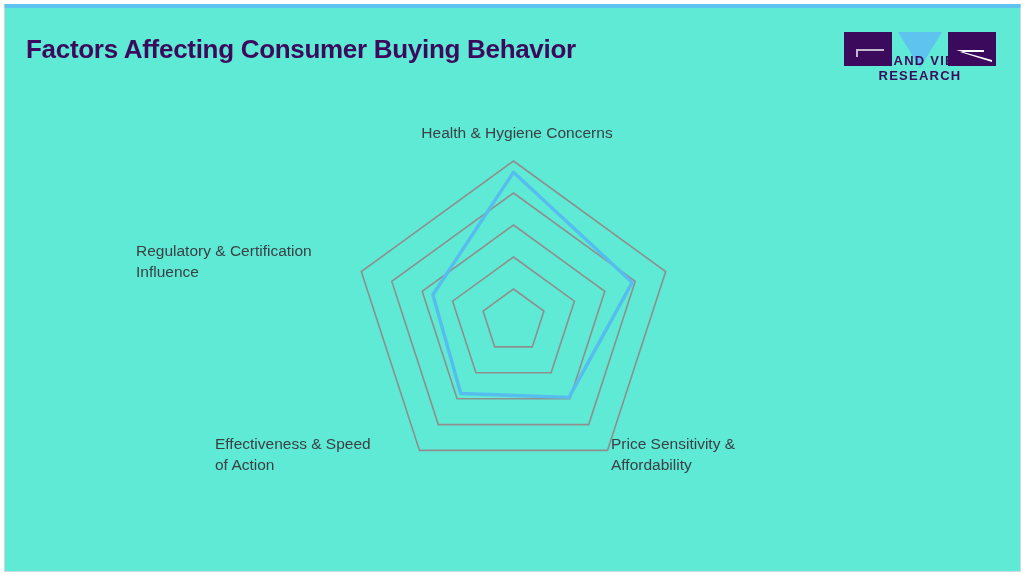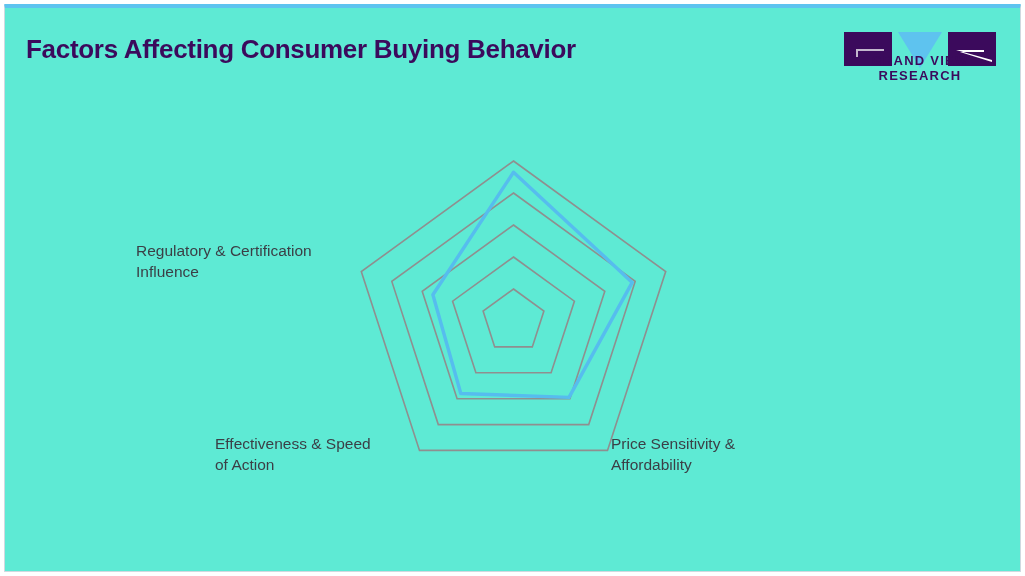--- a/index.html
+++ b/index.html
@@ -97,20 +97,21 @@
           <polygon points="508.5,131.0 599.8,197.3 564.9,304.7 452.1,304.7 417.2,197.3" fill="none" stroke="#8f8f8f" stroke-width="1.6"></polygon>
           <polygon points="508.5,163.0 569.4,207.2 546.1,278.8 470.9,278.8 447.6,207.2" fill="none" stroke="#8f8f8f" stroke-width="1.6"></polygon>
           <polygon points="508.5,195.0 538.9,217.1 527.3,252.9 489.7,252.9 478.1,217.1" fill="none" stroke="#8f8f8f" stroke-width="1.6"></polygon>
         </g>
 
       <g id="series-group">
           <polygon points="508.5,78.2 627.2,188.4 564.0,303.4 455.8,299.5 427.9,200.8" fill="none" stroke="#56bdee" stroke-width="3.4" stroke-linejoin="round"></polygon>
         </g>
     </svg>
 
+    <div class="axis-label lbl-top">Health &amp; Hygiene Concerns</div>
     <div class="axis-label lbl-bright">Price Sensitivity &amp;
 Affordability</div>
     <div class="axis-label lbl-bleft">Effectiveness &amp; Speed
 of Action</div>
     <div class="axis-label lbl-left">Regulatory &amp; Certification
 Influence</div>
 
   </div>
 </div>
 

